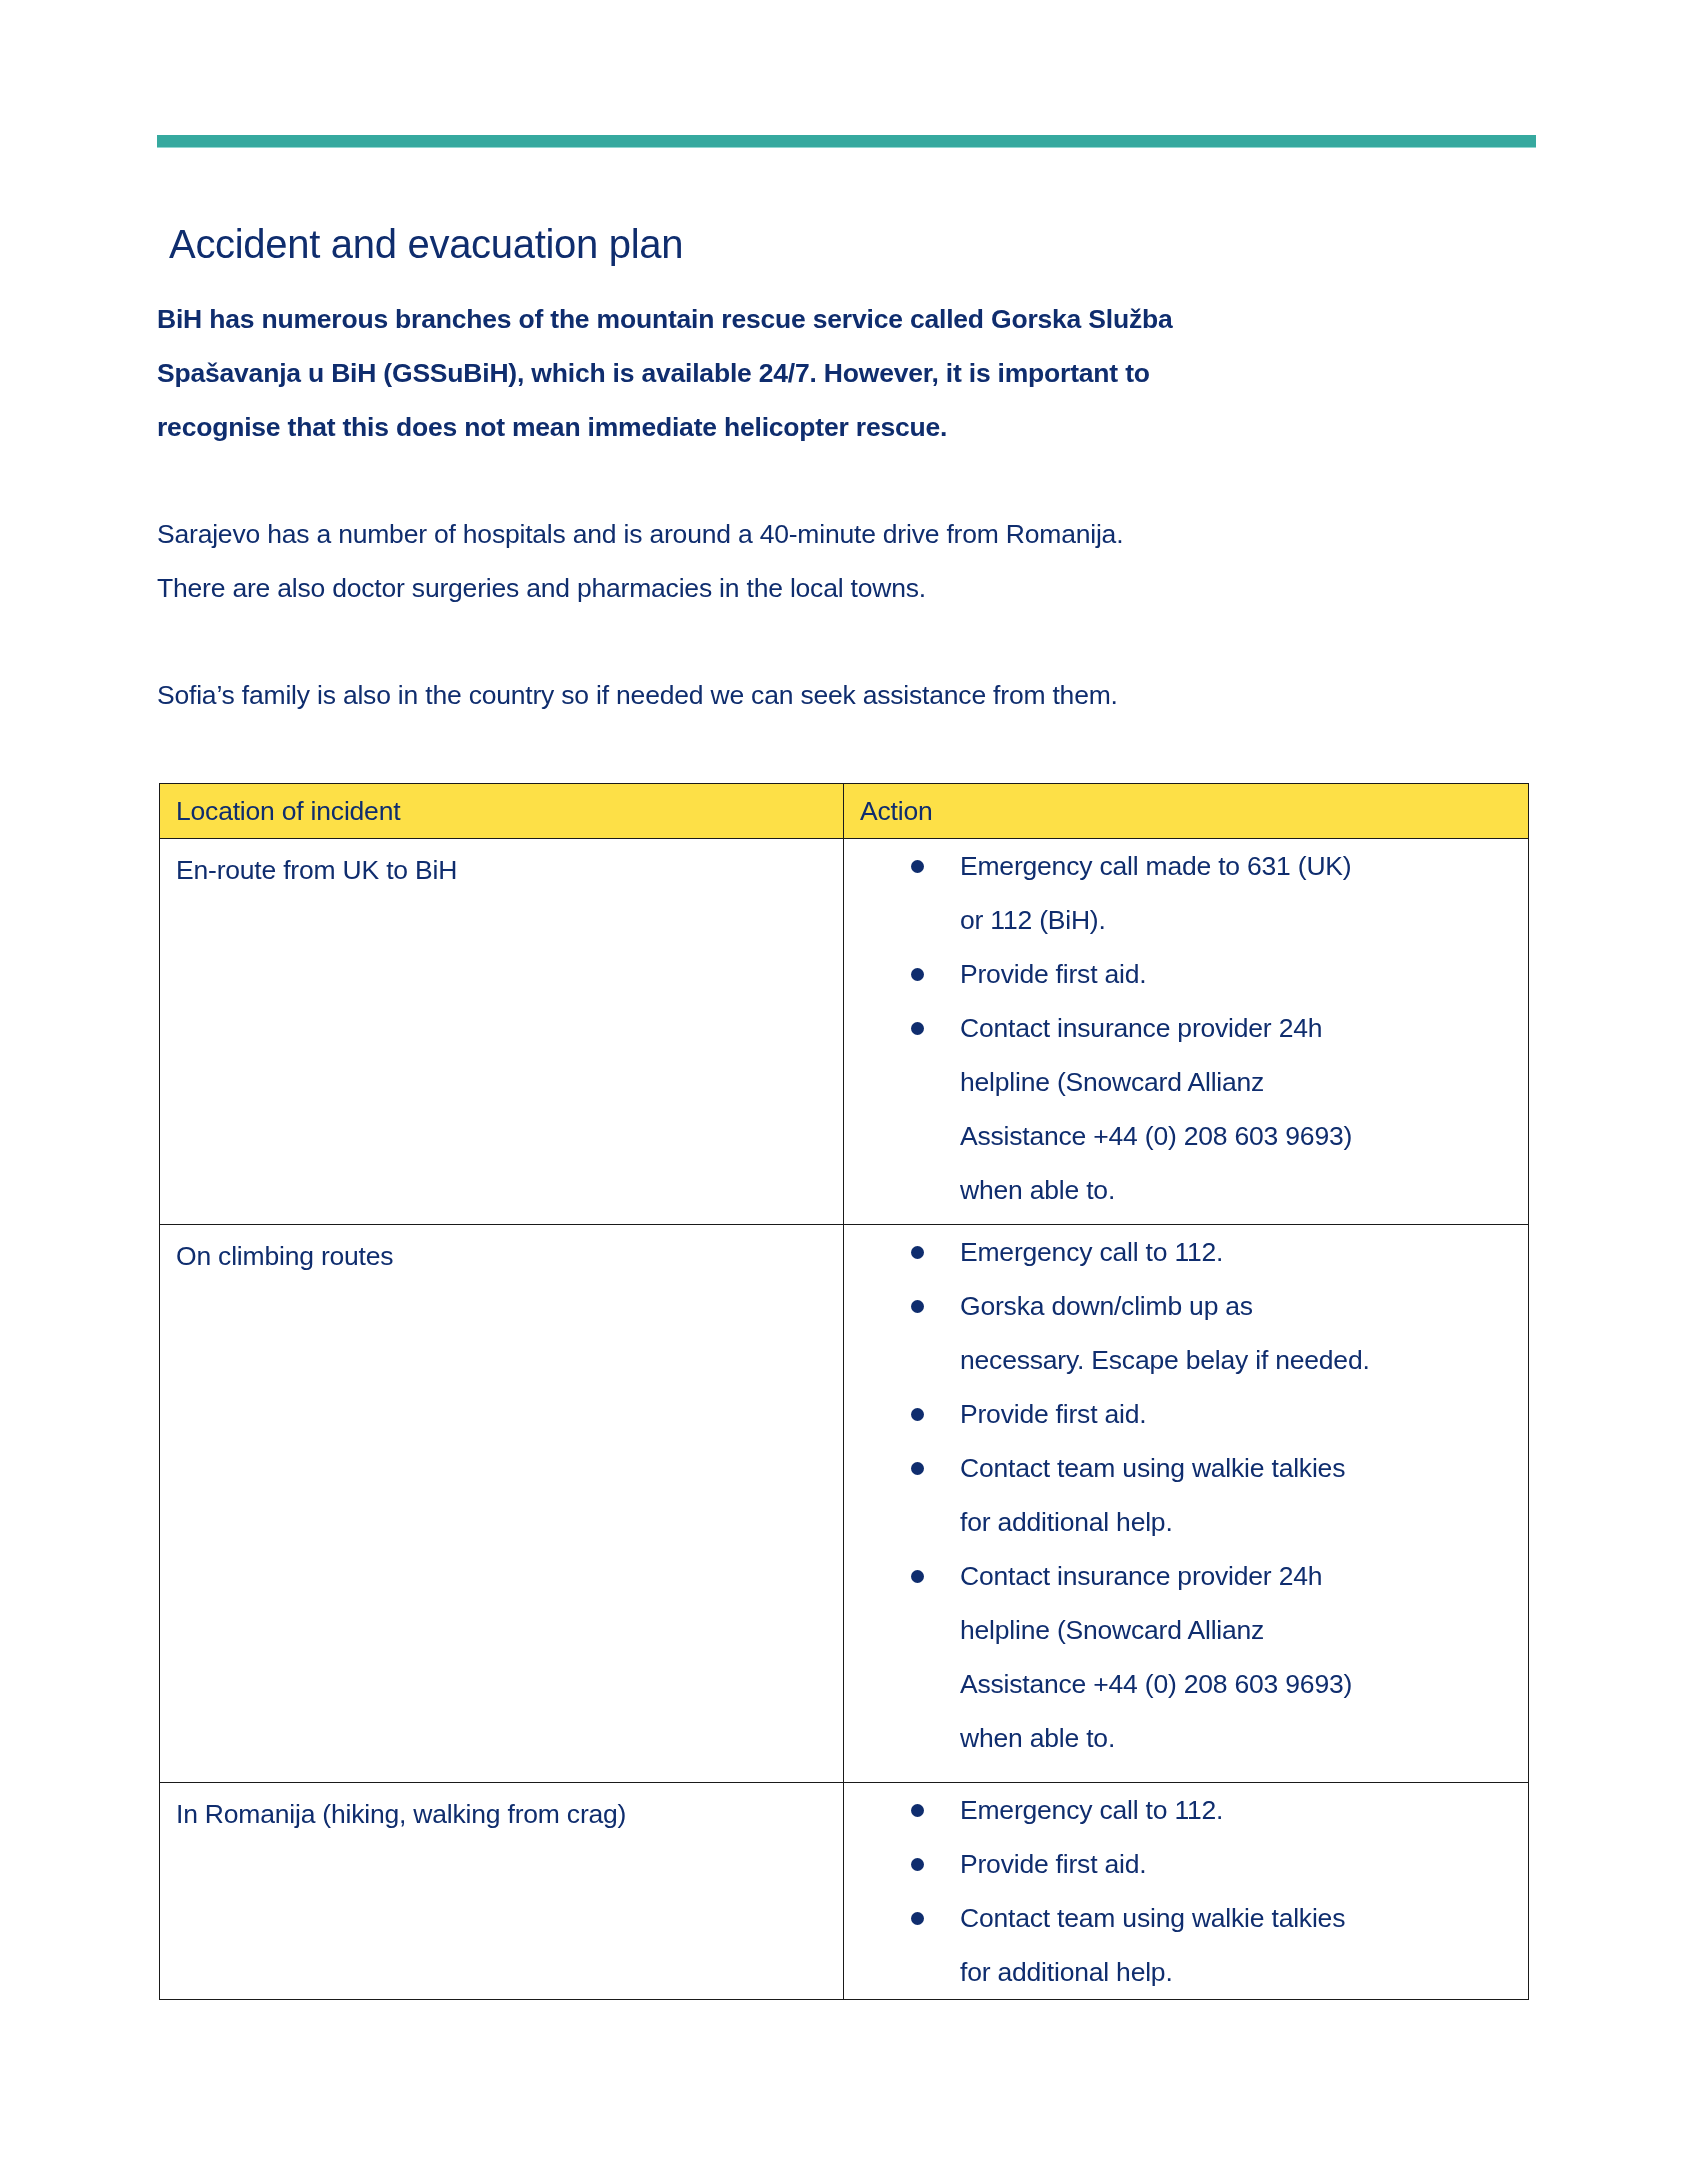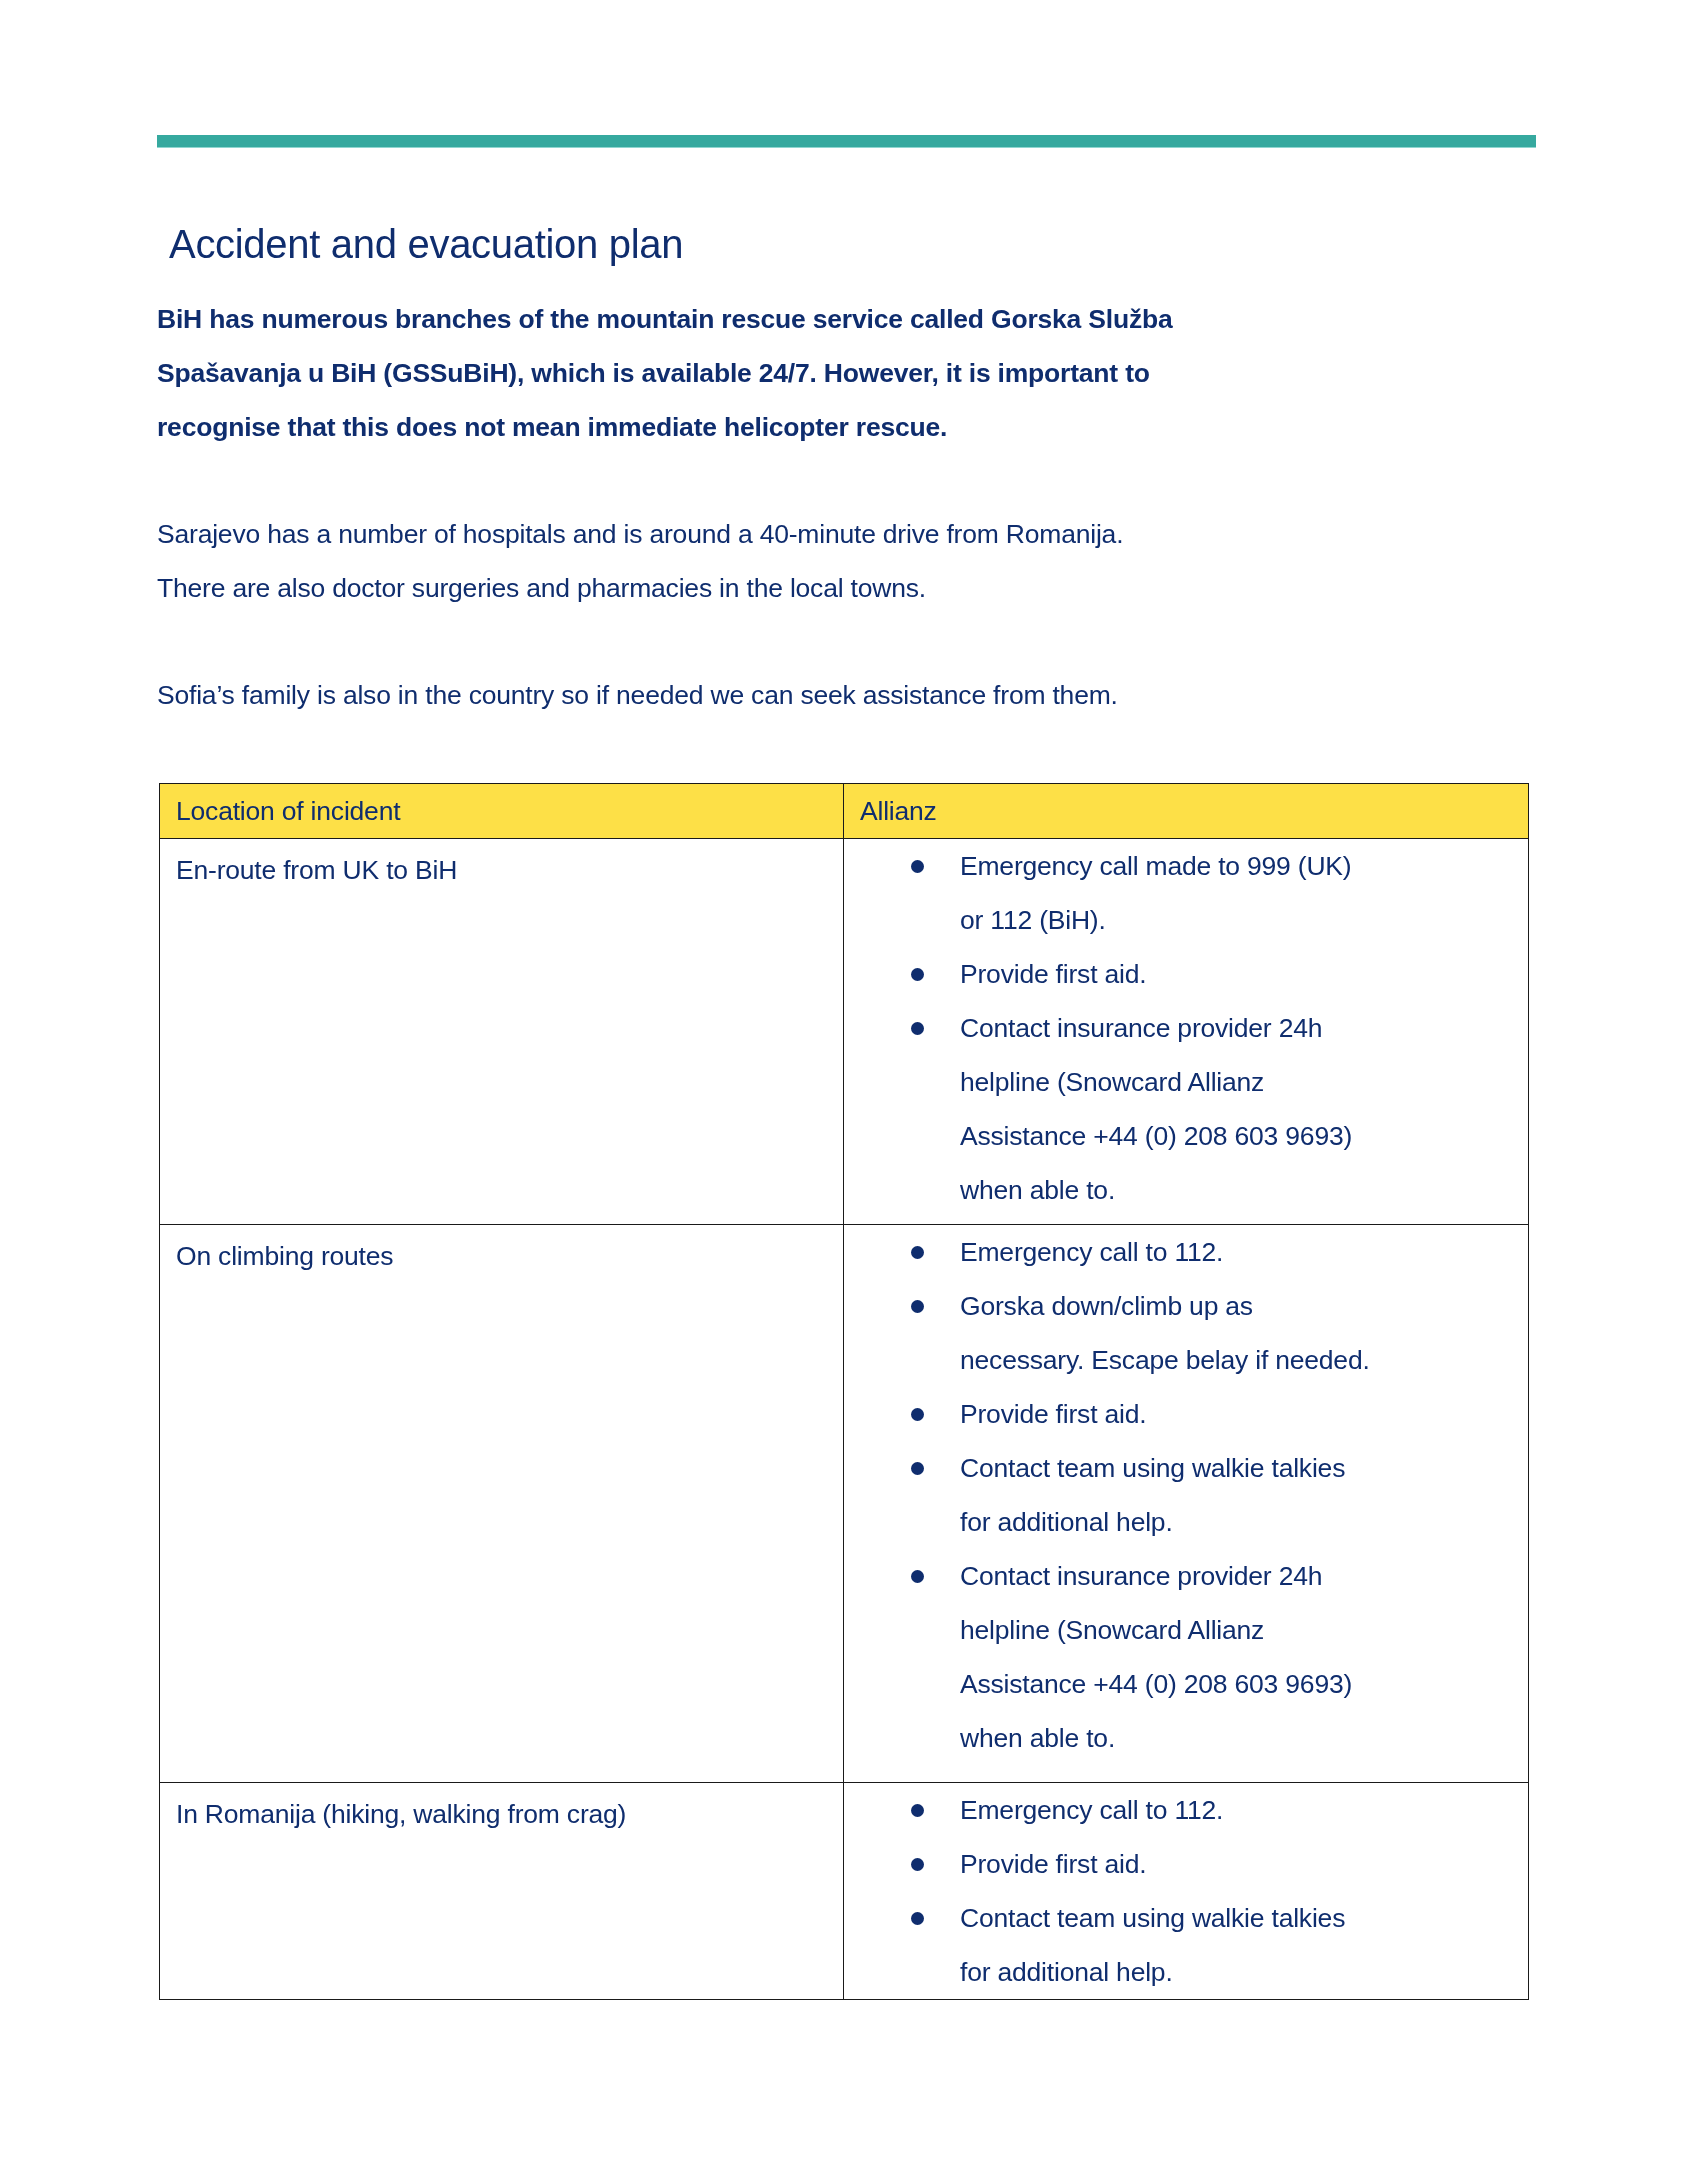--- a/index.html
+++ b/index.html
@@ -57,34 +57,34 @@
   <colgroup>
       <col class="c1">
       <col class="c2">
     </colgroup>
   <thead>
     <tr>
       <th>
           <div class="cell-text">Location of incident</div>
         </th>
       <th>
-          <div class="cell-text">Allianz</div>
+          <div class="cell-text">Action</div>
         </th>
     </tr>
   </thead>
   <tbody>
     <tr class="r1">
       <td>
           <div class="cell-text loc">En-route from UK to BiH</div>
         </td>
       <td>
         <ul class="actions">
           <li>
               <span class="bullet"></span>
-            <span class="ln">Emergency call made to 999 (UK)</span>
+            <span class="ln">Emergency call made to 631 (UK)</span>
             <span class="ln">or 112 (BiH).</span>
             </li>
           <li>
               <span class="bullet"></span>
             <span class="ln">Provide first aid.</span>
             </li>
           <li>
               <span class="bullet"></span>
             <span class="ln">Contact insurance provider 24h</span>
             <span class="ln">helpline (Snowcard Allianz</span>

